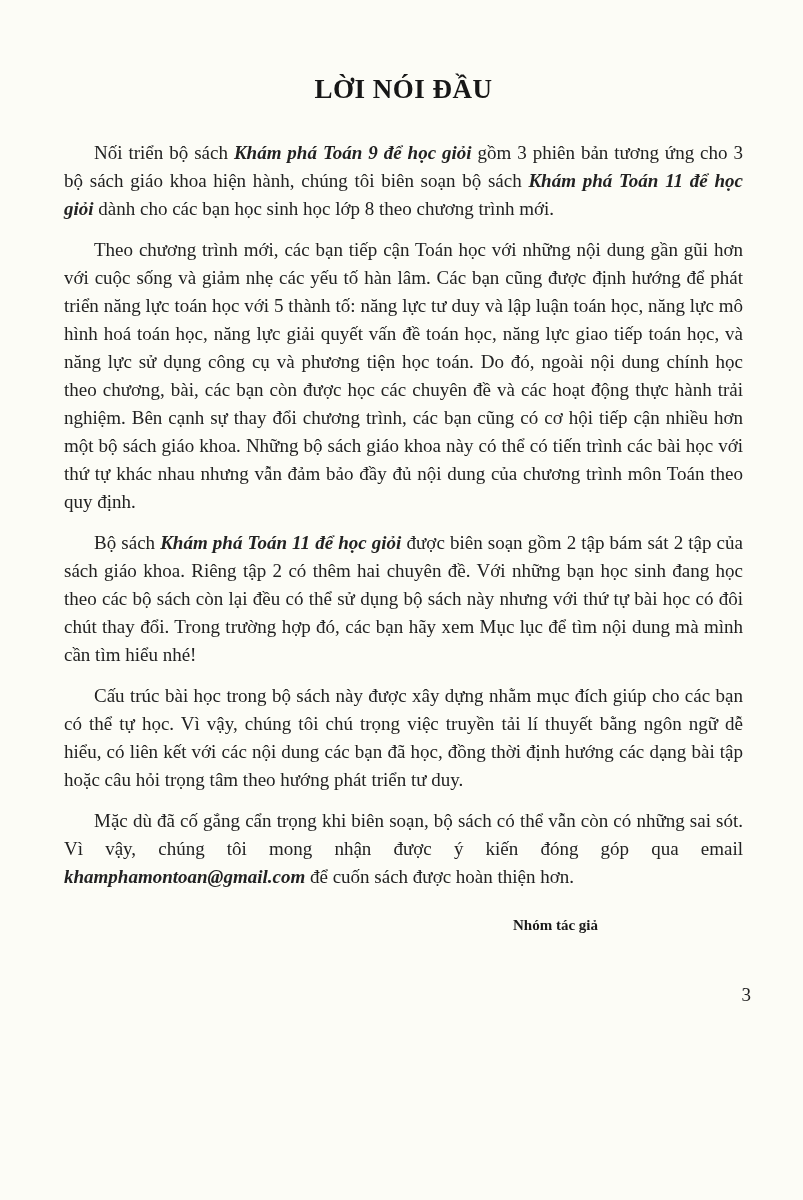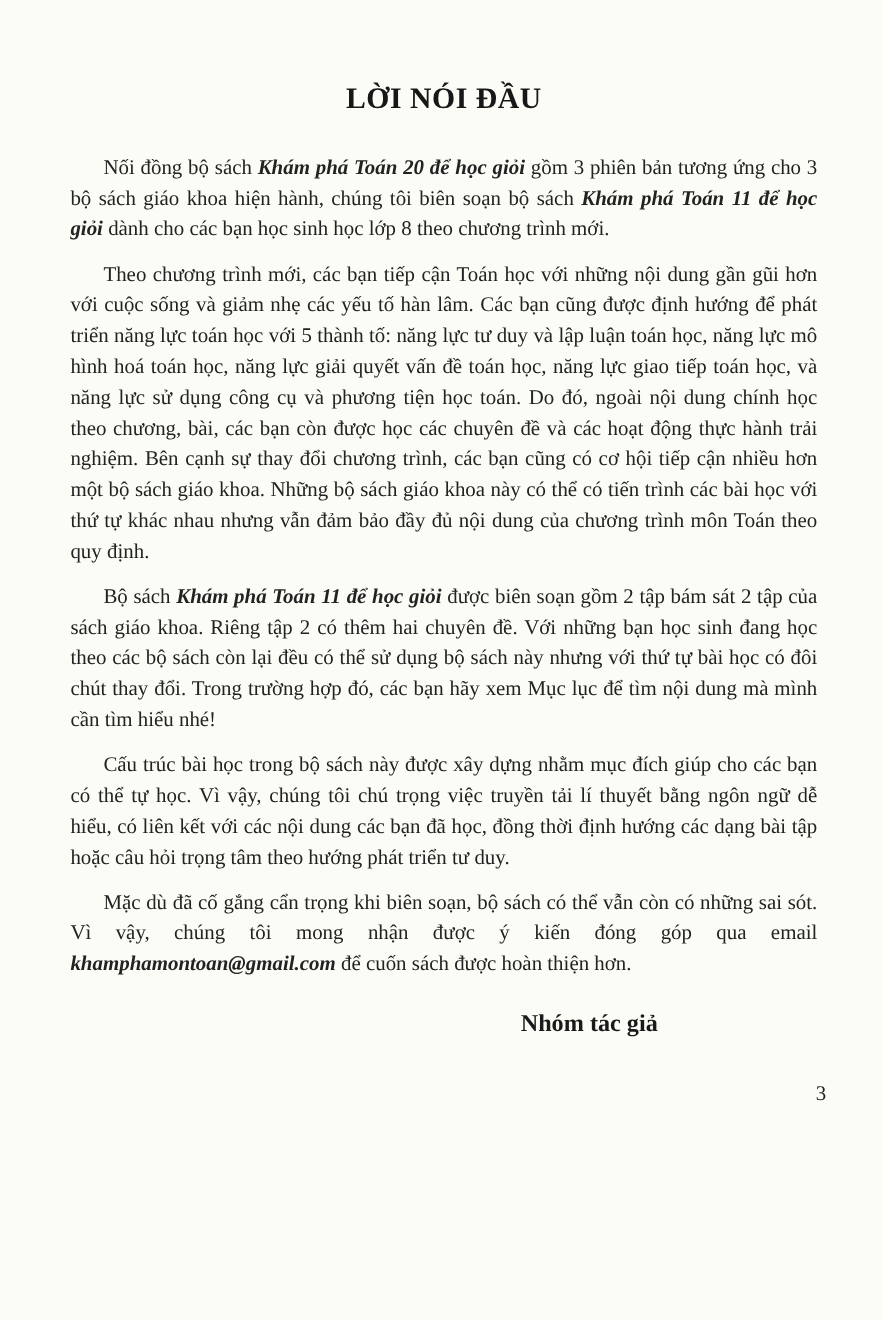--- a/index.html
+++ b/index.html
@@ -37,41 +37,41 @@
     text-indent: 30px;
     text-align: justify;
     color: #222;
   }
   .body-text p.para span.seg-bold-italic {
     font-weight: bold;
     font-style: italic;
   }
   .signature {
     margin-top: 26px;
-    font-size: 22px;
+    font-size: 15px;
     font-weight: bold;
     text-align: right;
     padding-right: 145px;
     color: #1a1a1a;
   }
   .page-number {
     position: absolute;
     right: 52px;
     bottom: 14px;
     font-size: 19px;
     color: #222;
   }
 </style>
 </head>
 <body>
 
 <div class="page">
   <h1 class="title">LỜI NÓI ĐẦU</h1>
   <div class="body-text">
-      <p class="para"><span>Nối đồng bộ sách </span><span class="seg-bold-italic">Khám phá Toán 20 để học giỏi</span><span> gồm 3 phiên bản tương ứng cho 3 bộ sách giáo khoa hiện hành, chúng tôi biên soạn bộ sách </span><span class="seg-bold-italic">Khám phá Toán 11 để học giỏi</span><span> dành cho các bạn học sinh học lớp 8 theo chương trình mới.</span></p>
+      <p class="para"><span>Nối triển bộ sách </span><span class="seg-bold-italic">Khám phá Toán 9 để học giỏi</span><span> gồm 3 phiên bản tương ứng cho 3 bộ sách giáo khoa hiện hành, chúng tôi biên soạn bộ sách </span><span class="seg-bold-italic">Khám phá Toán 11 để học giỏi</span><span> dành cho các bạn học sinh học lớp 8 theo chương trình mới.</span></p>
       <p class="para"><span>Theo chương trình mới, các bạn tiếp cận Toán học với những nội dung gần gũi hơn với cuộc sống và giảm nhẹ các yếu tố hàn lâm. Các bạn cũng được định hướng để phát triển năng lực toán học với 5 thành tố: năng lực tư duy và lập luận toán học, năng lực mô hình hoá toán học, năng lực giải quyết vấn đề toán học, năng lực giao tiếp toán học, và năng lực sử dụng công cụ và phương tiện học toán. Do đó, ngoài nội dung chính học theo chương, bài, các bạn còn được học các chuyên đề và các hoạt động thực hành trải nghiệm. Bên cạnh sự thay đổi chương trình, các bạn cũng có cơ hội tiếp cận nhiều hơn một bộ sách giáo khoa. Những bộ sách giáo khoa này có thể có tiến trình các bài học với thứ tự khác nhau nhưng vẫn đảm bảo đầy đủ nội dung của chương trình môn Toán theo quy định.</span></p>
       <p class="para"><span>Bộ sách </span><span class="seg-bold-italic">Khám phá Toán 11 để học giỏi</span><span> được biên soạn gồm 2 tập bám sát 2 tập của sách giáo khoa. Riêng tập 2 có thêm hai chuyên đề. Với những bạn học sinh đang học theo các bộ sách còn lại đều có thể sử dụng bộ sách này nhưng với thứ tự bài học có đôi chút thay đổi. Trong trường hợp đó, các bạn hãy xem Mục lục để tìm nội dung mà mình cần tìm hiểu nhé!</span></p>
       <p class="para"><span>Cấu trúc bài học trong bộ sách này được xây dựng nhằm mục đích giúp cho các bạn có thể tự học. Vì vậy, chúng tôi chú trọng việc truyền tải lí thuyết bằng ngôn ngữ dễ hiểu, có liên kết với các nội dung các bạn đã học, đồng thời định hướng các dạng bài tập hoặc câu hỏi trọng tâm theo hướng phát triển tư duy.</span></p>
       <p class="para"><span>Mặc dù đã cố gắng cẩn trọng khi biên soạn, bộ sách có thể vẫn còn có những sai sót. Vì vậy, chúng tôi mong nhận được ý kiến đóng góp qua email </span><span class="seg-bold-italic">khamphamontoan@gmail.com</span><span> để cuốn sách được hoàn thiện hơn.</span></p>
     </div>
   <div class="signature">Nhóm tác giả</div>
   <div class="page-number">3</div>
 </div>
 
 </body></html>

